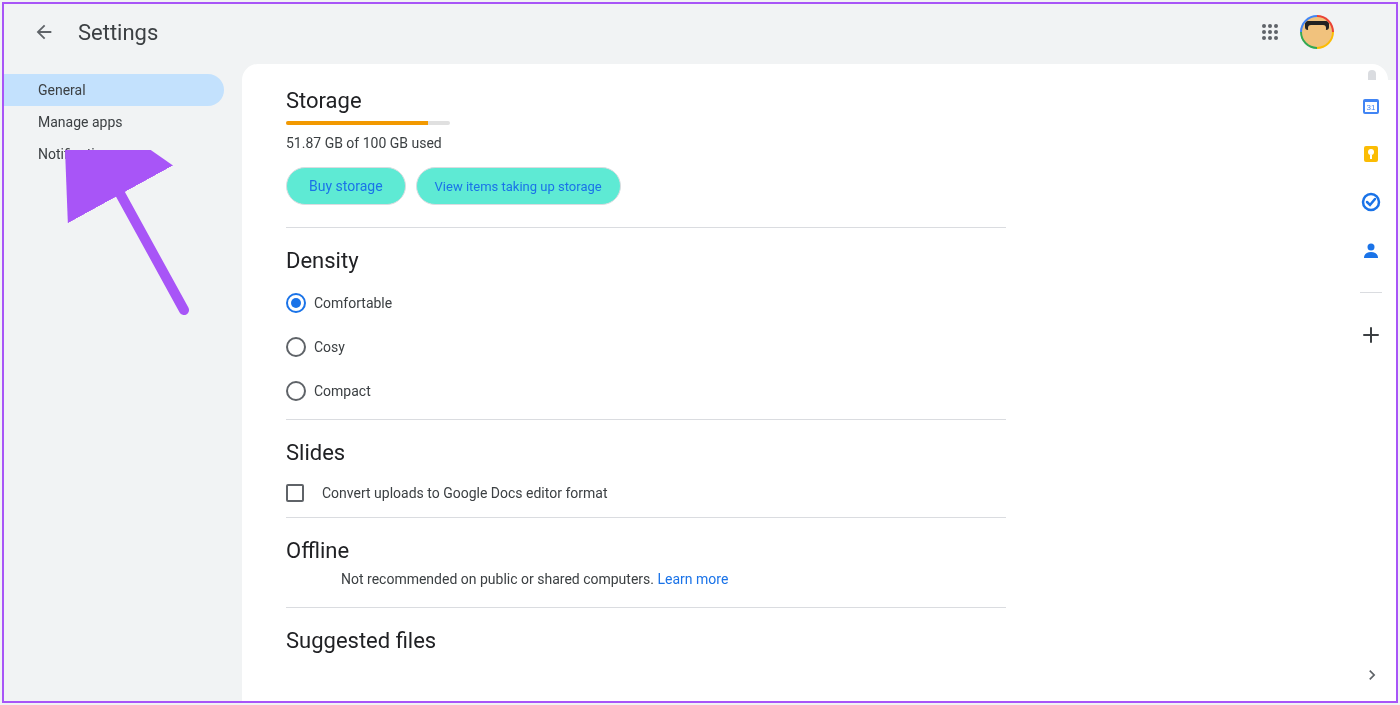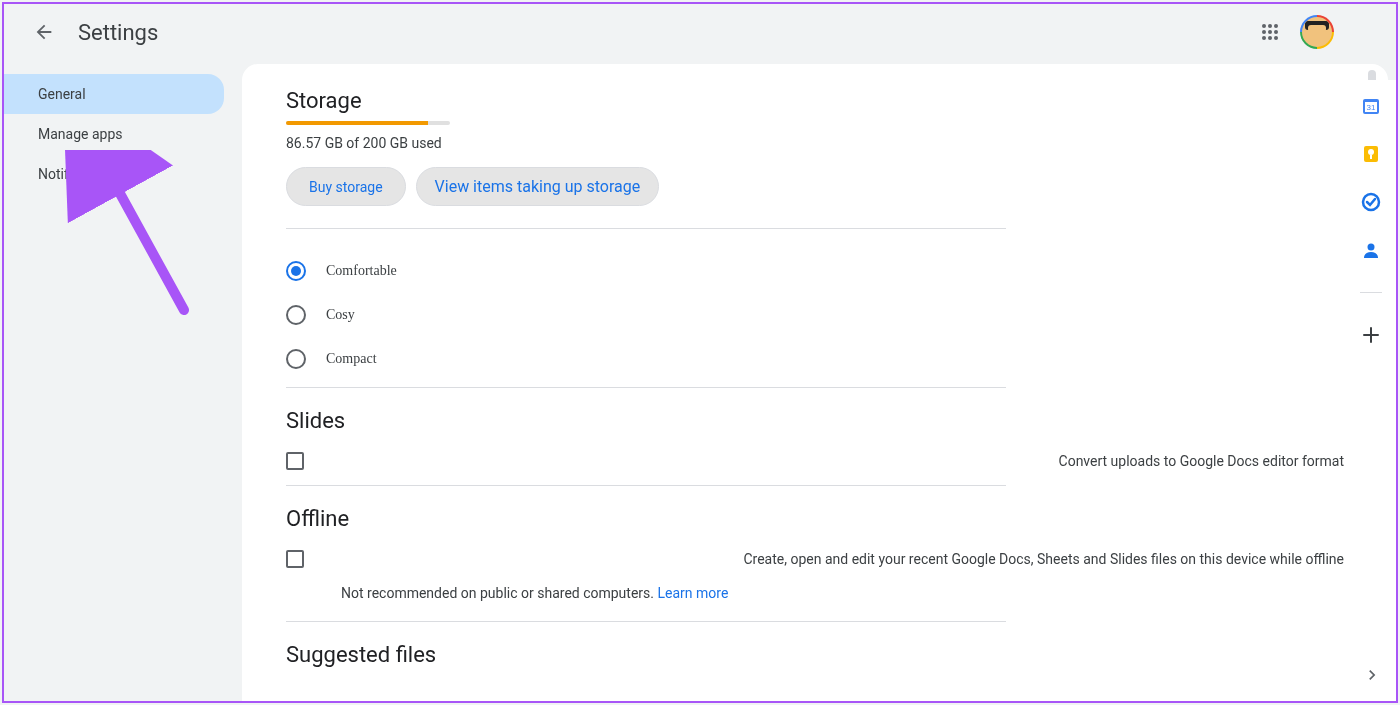--- a/index.html
+++ b/index.html
@@ -10,41 +10,41 @@
   .title { font-size: 22px; color: #3c4043; margin-left: 14px; font-weight: 400; }
   .header-right { margin-left: auto; display:flex; align-items:center; gap:10px; padding-right:54px; }
   .apps-btn { width:40px;height:40px;border:none;background:transparent;border-radius:50%;cursor:pointer;display:flex;align-items:center;justify-content:center; }
   .avatar { width:34px;height:34px;border-radius:50%;background:conic-gradient(#ea4335 0 25%, #fbbc04 0 50%, #34a853 0 75%, #4285f4 0 100%);padding:2px;display:flex;align-items:center;justify-content:center;cursor:pointer; }
   .avatar-inner { width:100%;height:100%;border-radius:50%;background:#f1c27d; position:relative; overflow:hidden; }
   .avatar-inner::before{content:"";position:absolute;top:4px;left:3px;width:24px;height:9px;background:#222;border-radius:3px;}
   .avatar-inner::after{content:"";position:absolute;top:8px;left:6px;width:18px;height:7px;background:#f1c27d;border-radius:3px;}
 
   .body { display:flex; height: calc(100% - 56px); }
   .sidebar { width: 232px; padding-top: 14px; }
-  .nav-item { height: 40px; display:flex; align-items:center; padding-left: 34px; font-size:14px; color:#3c4043; border-radius: 0 16px 16px 0; margin-right: 12px; cursor:pointer; margin-bottom:0; }
+  .nav-item { height: 32px; display:flex; align-items:center; padding-left: 34px; font-size:14px; color:#3c4043; border-radius: 0 16px 16px 0; margin-right: 12px; cursor:pointer; margin-bottom:0; }
   .nav-item.selected { background:#c3e1fd; }
 
   .content-wrap { flex:1; position:relative; }
   .panel { position:absolute; left:6px; top:4px; right:8px; bottom:0; background:#fff; border-radius: 16px 16px 0 0; padding: 20px 44px 0 44px; overflow:hidden; }
   .section-title { font-size:22px; color:#202124; margin-bottom:8px; margin-top:4px; font-weight:400;}
   .storage-bar { width:164px; height:4px; background:#e0e0e0; border-radius:2px; overflow:hidden; margin-bottom:10px; margin-top:6px;}
   .storage-fill { height:100%; background:#f29900; width:86.5%; }
   .storage-text { font-size:14px; color:#3c4043; margin-bottom:16px; }
   .btn-row { display:flex; gap:10px; margin-bottom:22px; }
-  .pill-btn { border:1px solid #dadce0; background:#e5e5e5; color:#1a73e8; border-radius:20px; padding: 10px 22px; font-size:14px; cursor:pointer; font-family:inherit;text-align:right; }
-  .pill-btn.small { padding: 9px 18px; font-size:16px; }
+  .pill-btn { border:1px solid #dadce0; background:#5eead4; color:#1a73e8; border-radius:20px; padding: 10px 22px; font-size:14px; cursor:pointer; font-family:inherit;text-align:right; }
+  .pill-btn.small { padding: 9px 18px; font-size:13px; }
   hr.div { border:none; border-top:1px solid #dadce0; margin: 4px 0 20px 0; width:720px; }
 
-  .radio-row { display:flex; align-items:center; gap:20px; height:44px; cursor:pointer;font-family:Liberation Serif, serif; }
+  .radio-row { display:flex; align-items:center; gap:8px; height:44px; cursor:pointer; }
   .radio { width:20px; height:20px; border:2px solid #5f6368; border-radius:50%; position:relative; flex-shrink:0; }
   .radio.checked { border-color:#1a73e8; }
   .radio.checked::after { content:""; position:absolute; inset:3px; background:#1a73e8; border-radius:50%; }
   .radio-label, .check-label { font-size:14px; color:#3c4043; }
 
-  .check-row { display:flex; align-items:center; gap:34px; min-height:40px; cursor:pointer;justify-content:space-between; }
+  .check-row { display:flex; align-items:center; gap:18px; min-height:40px; cursor:pointer; }
   .checkbox { width:18px; height:18px; border:2px solid #5f6368; border-radius:2px; flex-shrink:0; position:relative; }
   .subtext { font-size:14px; color:#3c4043; margin-left:55px; margin-top:6px; }
   .link { color:#1a73e8; cursor:pointer; }
 
   
   .scrollbar { position:absolute; right:12px; top:6px; width:8px; height:448px; background:#dadce0; border-radius:4px; }
 
   
   .side-panel { position:absolute; right:0; top:76px; bottom:0; width:50px; background:#fff; display:flex; flex-direction:column; align-items:center; padding-top:16px; gap:28px; }
   .sp-icon { width:20px; height:20px; cursor:pointer; display:flex;align-items:center;justify-content:center; }
@@ -102,27 +102,28 @@
         </div>
     </nav>
 
     <div class="content-wrap">
       <div class="panel">
 
         <div class="section-title">Storage</div>
         <div class="storage-bar">
             <div class="storage-fill"></div>
           </div>
-        <div class="storage-text">86.57 GB of 200 GB used</div>
+        <div class="storage-text">51.87 GB of 100 GB used</div>
         <div class="btn-row">
           <button class="pill-btn">Buy storage</button>
           <button class="pill-btn small">View items taking up storage</button>
         </div>
         <hr class="div">
 
+        <div class="section-title">Density</div>
         <div class="density-group">
           <div class="radio-row">
             <span class="radio checked"></span>
             <span class="radio-label">Comfortable</span>
           </div>
           <div class="radio-row">
             <span class="radio"></span>
             <span class="radio-label">Cosy</span>
           </div>
           <div class="radio-row">
@@ -133,24 +134,20 @@
         <hr class="div">
 
         <div class="section-title">Slides</div>
         <div class="check-row">
           <span class="checkbox"></span>
           <span class="check-label">Convert uploads to Google Docs editor format</span>
         </div>
         <hr class="div">
 
         <div class="section-title">Offline</div>
-        <div class="check-row">
-          <span class="checkbox"></span>
-          <span class="check-label">Create, open and edit your recent Google Docs, Sheets and Slides files on this device while offline</span>
-        </div>
         <div class="subtext">
           <span>Not recommended on public or shared computers. </span><span class="link">Learn more</span>
         </div>
         <hr class="div" style="margin-top:20px">
 
         <div class="section-title">Suggested files</div>
 
         <div class="scrollbar"></div>
       </div>
     </div>

